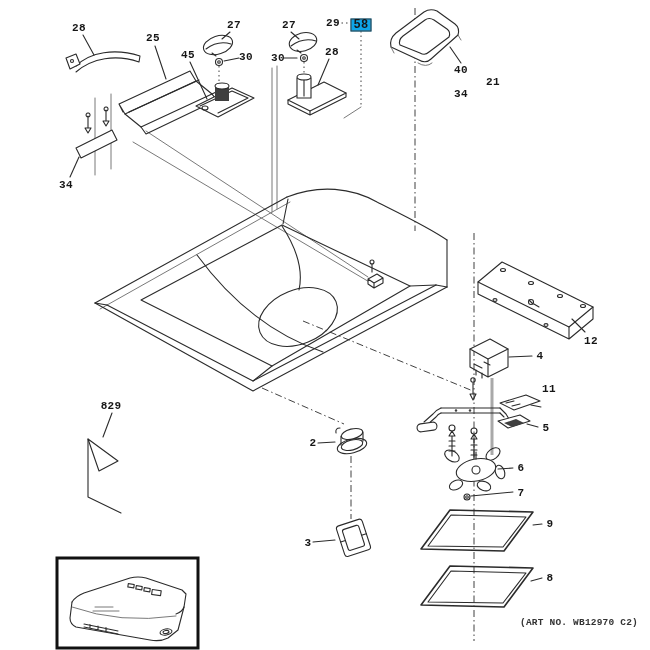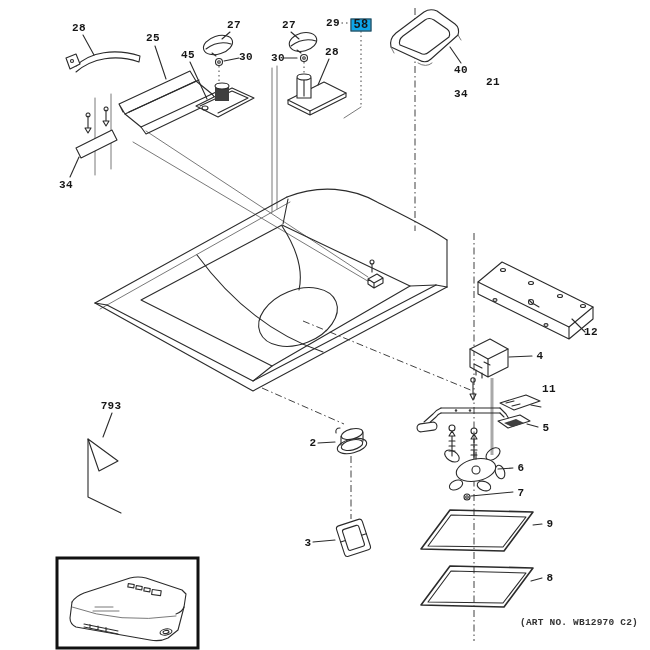--- a/index.html
+++ b/index.html
@@ -248,24 +248,24 @@
       <div class="callout" style="left: 246px; top: 57px;">30</div>
       <div class="callout" style="left: 289px; top: 25px;">27</div>
       <div class="callout" style="left: 278px; top: 58px;">30</div>
       <div class="callout" style="left: 332px; top: 52px;">28</div>
       <div class="callout" style="left: 333px; top: 23px;">29</div>
       <div class="callout boxed" style="left: 361px; top: 25px;">58</div>
       <div class="callout" style="left: 461px; top: 70px;">40</div>
       <div class="callout" style="left: 461px; top: 82px; margin-left: 32px;">21</div>
       <div class="callout" style="left: 461px; top: 94px;">34</div>
       <div class="callout" style="left: 66px; top: 185px;">34</div>
-      <div class="callout" style="left: 111px; top: 406px;">793</div>
+      <div class="callout" style="left: 111px; top: 406px;">829</div>
       <div class="callout" style="left: 313px; top: 443px;">2</div>
       <div class="callout" style="left: 308px; top: 543px;">3</div>
-      <div class="callout" style="left: 591px; top: 332px;">12</div>
+      <div class="callout" style="left: 591px; top: 341px;">12</div>
       <div class="callout" style="left: 540px; top: 356px;">4</div>
       <div class="callout" style="left: 549px; top: 389px;">11</div>
       <div class="callout" style="left: 546px; top: 428px;">5</div>
       <div class="callout" style="left: 521px; top: 468px;">6</div>
       <div class="callout" style="left: 521px; top: 493px;">7</div>
       <div class="callout" style="left: 550px; top: 524px;">9</div>
       <div class="callout" style="left: 550px; top: 578px;">8</div>
     </div>
 
   <div class="artno">(ART NO. WB12970 C2)</div>

